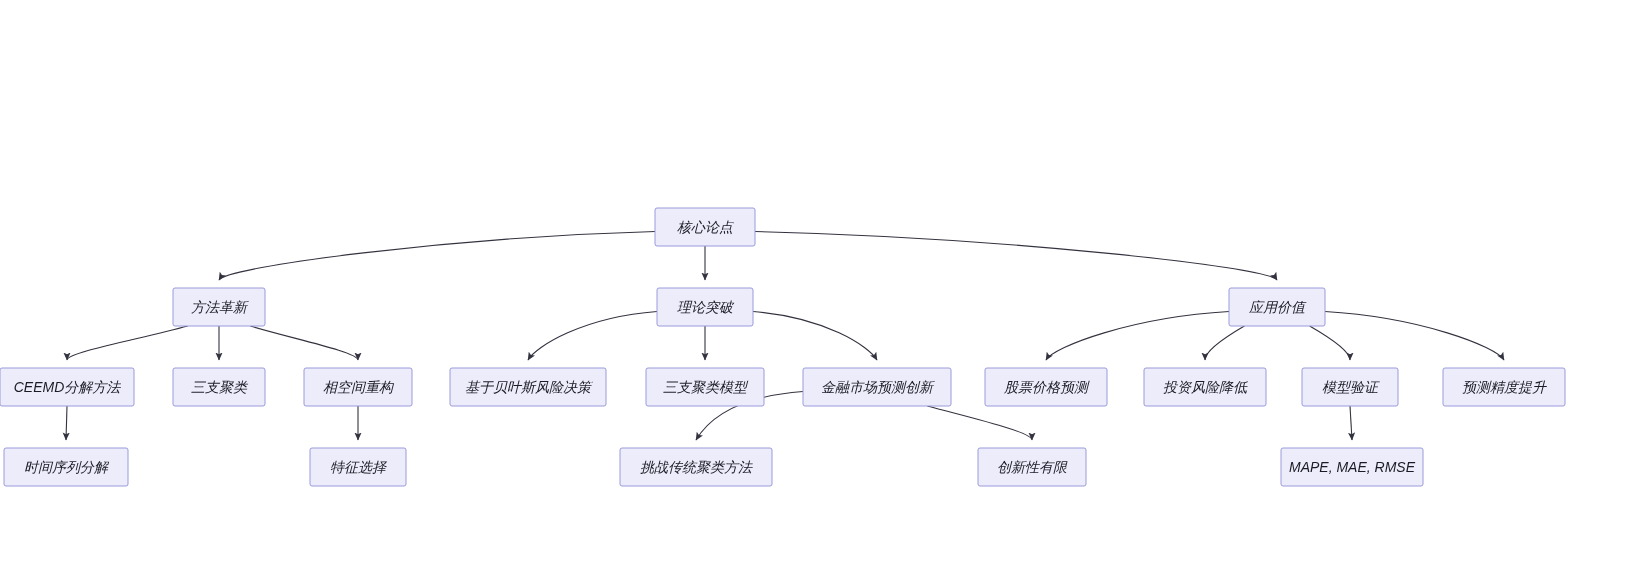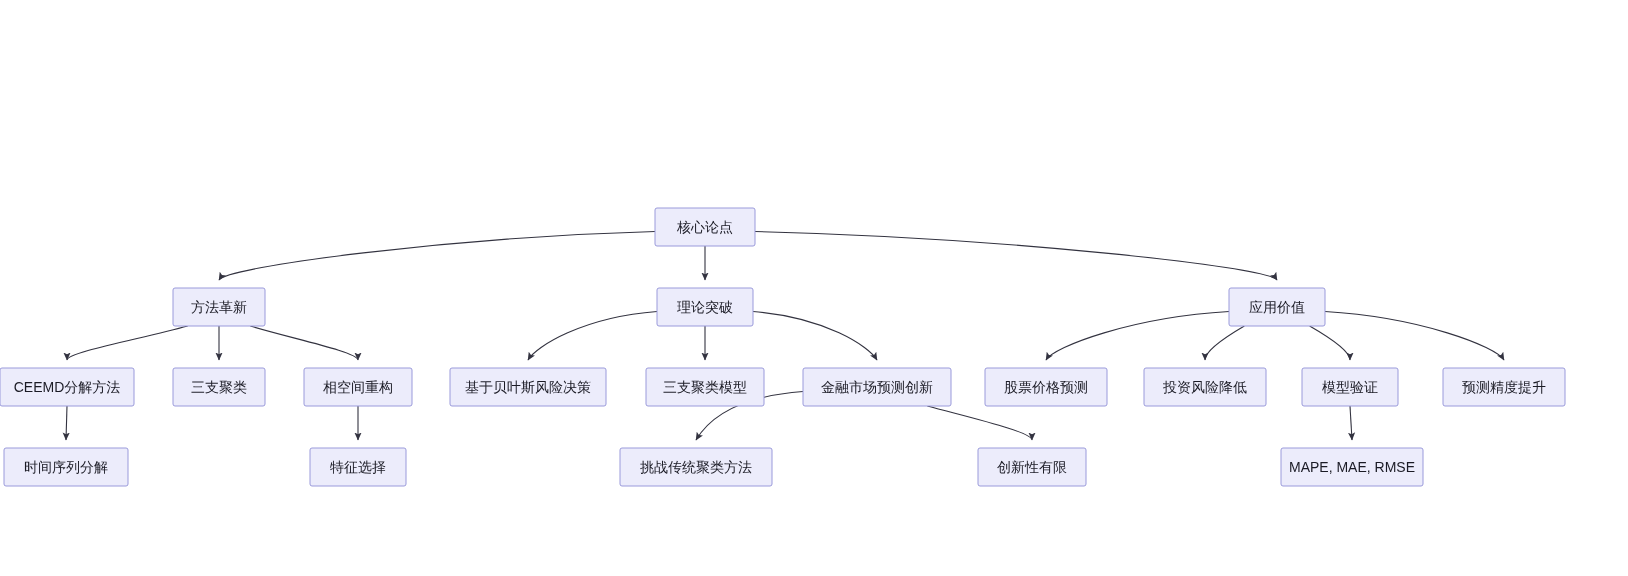--- a/index.html
+++ b/index.html
@@ -11,20 +11,21 @@
     width: 1628px;
     height: 576px;
     font-family: "Liberation Sans", "DejaVu Sans", sans-serif;
     overflow: hidden;
   }
   #diagram-root {
     position: relative;
     width: 1628px;
     height: 470px;
     background: #ffffff;
+    font-style: italic;
   }
   svg#tree-svg {
     position: absolute;
     left: 0;
     top: 0;
     width: 1628px;
     height: 576px;
     display: block;
   }
   .node-rect {

